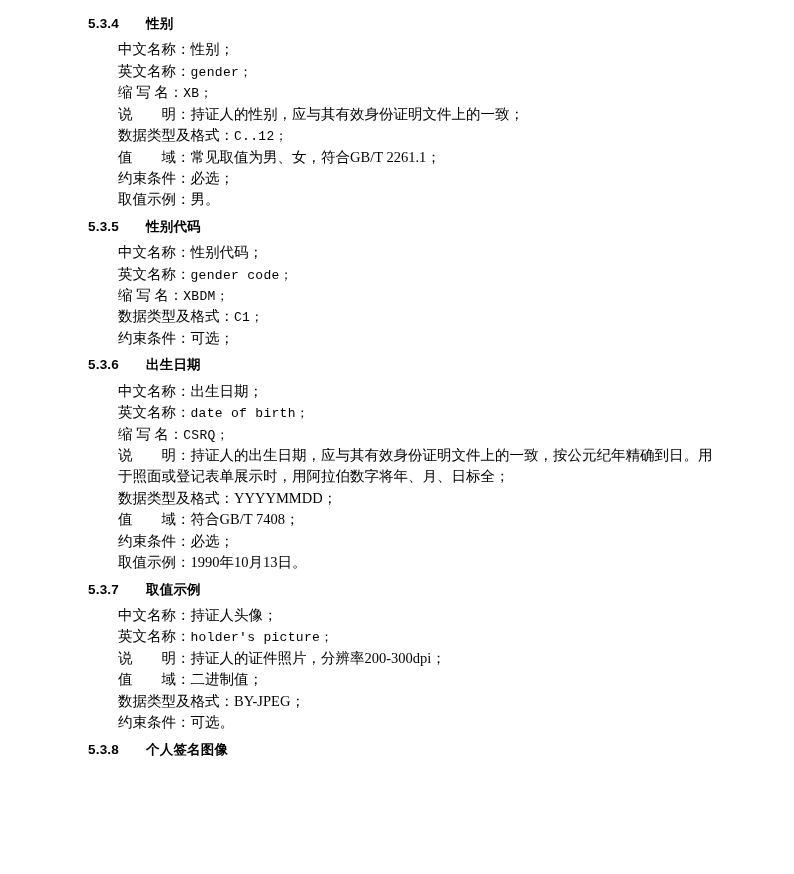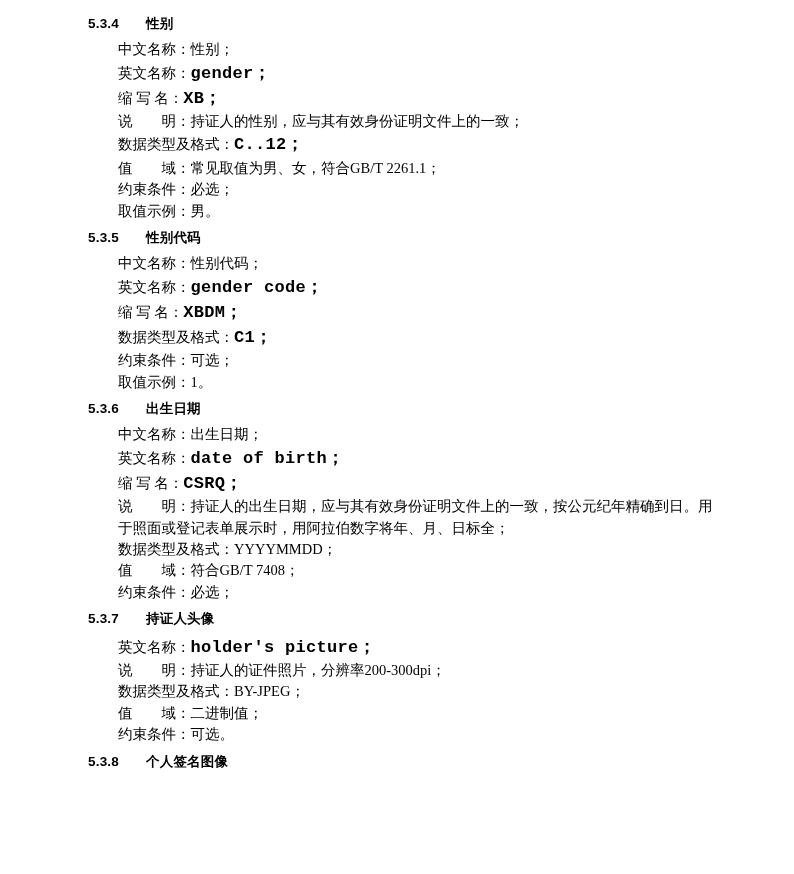--- a/index.html
+++ b/index.html
@@ -49,23 +49,22 @@
     line-height: 1.48;
     white-space: normal;
     margin: 0;
   }
   .lbl {
     display: inline-block;
     white-space: pre;
   }
   .val-en {
     font-family: "Liberation Mono", "DejaVu Sans Mono", monospace;
-    font-size: 17px;
+    font-size: 13px;
     letter-spacing: 0.3px;
-    font-weight: bold;
   }
   .val-mono-mix {
     font-family: "Liberation Serif", "DejaVu Serif", serif;
     font-size: 14.5px;
   }
   .hang {
     margin: 0;
     font-size: 14.5px;
     line-height: 1.48;
   }
@@ -89,42 +88,43 @@
         </div>
       </div>
       <div class="section">
         <div class="sec-heading"><span class="num">5.3.5</span><span class="ttl">性别代码</span></div>
         <div class="body-block">
           <div class="line"><span class="lbl">中文名称：</span><span class="val-mono-mix">性别代码；</span></div>
           <div class="line"><span class="lbl">英文名称：</span><span class="val-en">gender code；</span></div>
           <div class="line"><span class="lbl">缩 写 名：</span><span class="val-en">XBDM；</span></div>
           <div class="line"><span class="lbl">数据类型及格式：</span><span class="val-en">C1；</span></div>
           <div class="line"><span class="lbl">约束条件：</span><span class="val-mono-mix">可选；</span></div>
-          <div class="line"><span class="lbl">取值示例：</span><span class="val-mono-mix">1。</span></div>
         </div>
       </div>
       <div class="section">
         <div class="sec-heading"><span class="num">5.3.6</span><span class="ttl">出生日期</span></div>
         <div class="body-block">
           <div class="line"><span class="lbl">中文名称：</span><span class="val-mono-mix">出生日期；</span></div>
           <div class="line"><span class="lbl">英文名称：</span><span class="val-en">date of birth；</span></div>
           <div class="line"><span class="lbl">缩 写 名：</span><span class="val-en">CSRQ；</span></div>
           <div class="hang"><span class="lbl">说　　明：</span><span class="val-mono-mix">持证人的出生日期，应与其有效身份证明文件上的一致，按公元纪年精确到日。用于照面或登记表单展示时，用阿拉伯数字将年、月、日标全；</span></div>
           <div class="line"><span class="lbl">数据类型及格式：</span><span class="val-mono-mix">YYYYMMDD；</span></div>
           <div class="line"><span class="lbl">值　　域：</span><span class="val-mono-mix">符合GB/T 7408；</span></div>
           <div class="line"><span class="lbl">约束条件：</span><span class="val-mono-mix">必选；</span></div>
+          <div class="line"><span class="lbl">取值示例：</span><span class="val-mono-mix">1990年10月13日。</span></div>
         </div>
       </div>
       <div class="section">
-        <div class="sec-heading"><span class="num">5.3.7</span><span class="ttl">持证人头像</span></div>
+        <div class="sec-heading"><span class="num">5.3.7</span><span class="ttl">取值示例</span></div>
         <div class="body-block">
+          <div class="line"><span class="lbl">中文名称：</span><span class="val-mono-mix">持证人头像；</span></div>
           <div class="line"><span class="lbl">英文名称：</span><span class="val-en">holder's picture；</span></div>
           <div class="line"><span class="lbl">说　　明：</span><span class="val-mono-mix">持证人的证件照片，分辨率200-300dpi；</span></div>
+          <div class="line"><span class="lbl">值　　域：</span><span class="val-mono-mix">二进制值；</span></div>
           <div class="line"><span class="lbl">数据类型及格式：</span><span class="val-mono-mix">BY-JPEG；</span></div>
-          <div class="line"><span class="lbl">值　　域：</span><span class="val-mono-mix">二进制值；</span></div>
           <div class="line"><span class="lbl">约束条件：</span><span class="val-mono-mix">可选。</span></div>
         </div>
       </div>
       <div class="section">
         <div class="sec-heading"><span class="num">5.3.8</span><span class="ttl">个人签名图像</span></div>
       </div>
     </div>
 </div>
 
 </body></html>

